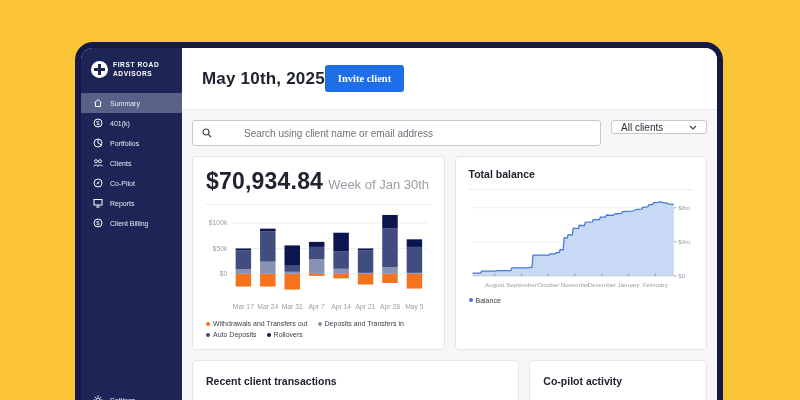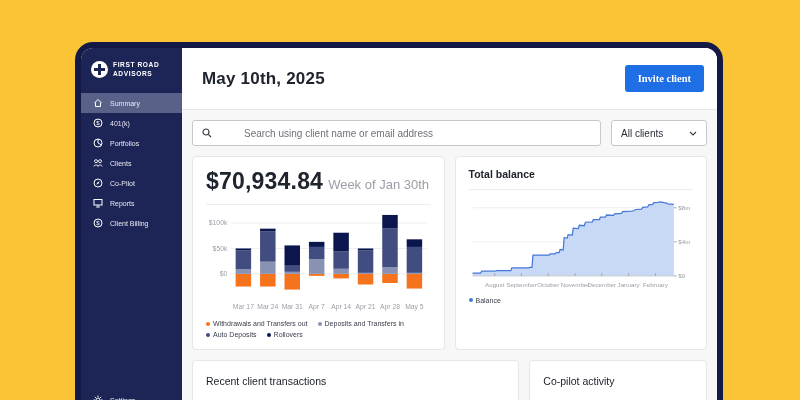--- a/index.html
+++ b/index.html
@@ -35,21 +35,21 @@
     display:flex; align-items:center; gap:7px; height:20px; padding-left:12px;
     cursor:pointer; color:#E8EAF2;
   }
   .nav-item.active { background:#5A6189; }
   .nav-item svg { width:10px; height:10px; flex:0 0 10px; }
   .settings-item { position:absolute; top:342px; left:0; right:0; }
   
   .main { flex:1; display:flex; flex-direction:column; background:#F7F7F8; min-width:0; }
   .header {
     background:#fff; border-bottom:1px solid #E8E8EA;
-    display:flex; align-items:center; justify-content:space-between;
+    display:flex; align-items:center; 
     padding:0 13px 0 20px; height:62px; flex:0 0 62px;
   }
   .page-title { font-size:17px; font-weight:bold; color:#20242E; letter-spacing:.2px; }
   .btn-primary {
     background:#1E6FE6; color:#fff; border:none; border-radius:3px;
     font-size:10.5px; font-weight:bold; padding:8px 13px; cursor:pointer;
     font-family:Liberation Serif, serif;
   }
   .content { padding:10px; display:flex; flex-direction:column; gap:10px; }
   
@@ -58,21 +58,21 @@
     flex:1; background:#fff; border:1px solid #C6C8CC; border-radius:3px;
     height:26px; display:flex; align-items:center; gap:7px; padding:0 9px;
   }
   .search-box input {
     border:none; outline:none; flex:1; font-size:10px; color:#333;
     font-family:"Liberation Sans", sans-serif; background:transparent;margin-left:25px;
   }
   .search-box input::placeholder { color:#6E7179; }
   .select-box {
     flex:0 0 96px; background:#fff; border:1px solid #C6C8CC; border-radius:3px;
-    height:26px; display:flex; align-items:center; justify-content:space-between;
+    height:14px; display:flex; align-items:center; justify-content:space-between;
     padding:0 9px; font-size:10px; color:#2A2E38; cursor:pointer;
   }
   
   .cards-row { display:flex; gap:10px; }
   .card {
     background:#fff; border:1px solid #E5E6E8; border-radius:4px;
     padding:11px 13px; flex:1; min-width:0;
   }
   .card-title { font-size:10.5px; font-weight:bold; color:#20242E; margin-bottom:4px; }
   .amount-row { display:flex; align-items:baseline; gap:5px; }
@@ -80,21 +80,21 @@
   .amount-sub { font-size:13px; color:#9A9DA6; }
   .card-divider { border-top:1px solid #ECEDEE; margin:9px 0 4px; }
   .chart-wrap svg { display:block; width:100%; height:auto; }
   .legend { display:flex; flex-wrap:wrap; column-gap:10px; row-gap:4px; margin-top:3px; }
   .legend-item { display:flex; align-items:center; gap:3px; font-size:7px; color:#3A3E48; }
   .legend-dot { width:4px; height:4px; border-radius:50%; flex:0 0 4px; }
   
   .bottom-row { display:flex; gap:10px; }
   .bottom-card-left { flex:2; min-height:70px; }
   .bottom-card-right { flex:1; min-height:70px; }
-  .bottom-card-title { font-size:10.5px; font-weight:normal; color:#20242E; padding-top:3px; }
+  .bottom-card-title { font-size:10.5px; font-weight:bold; color:#20242E; padding-top:3px; }
   .chart-text { font-size:7px; fill:#9A9DA6; font-family:"Liberation Sans", sans-serif; }
 </style>
 </head>
 <body>
 
 <div class="window">
 
   <aside class="sidebar">
     <div class="logo-row">
       <span class="logo-mark"></span>

